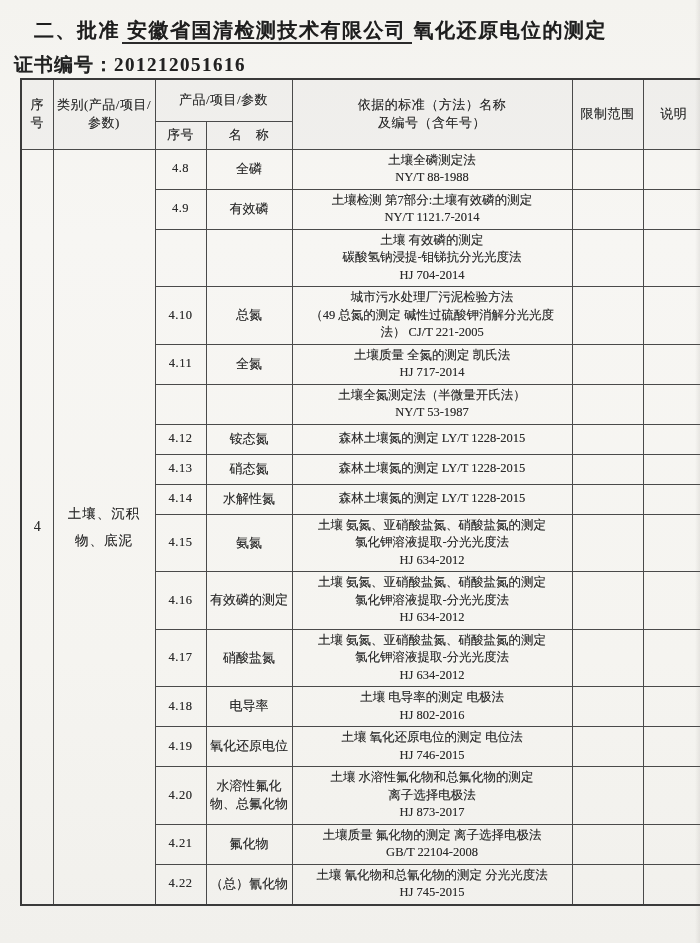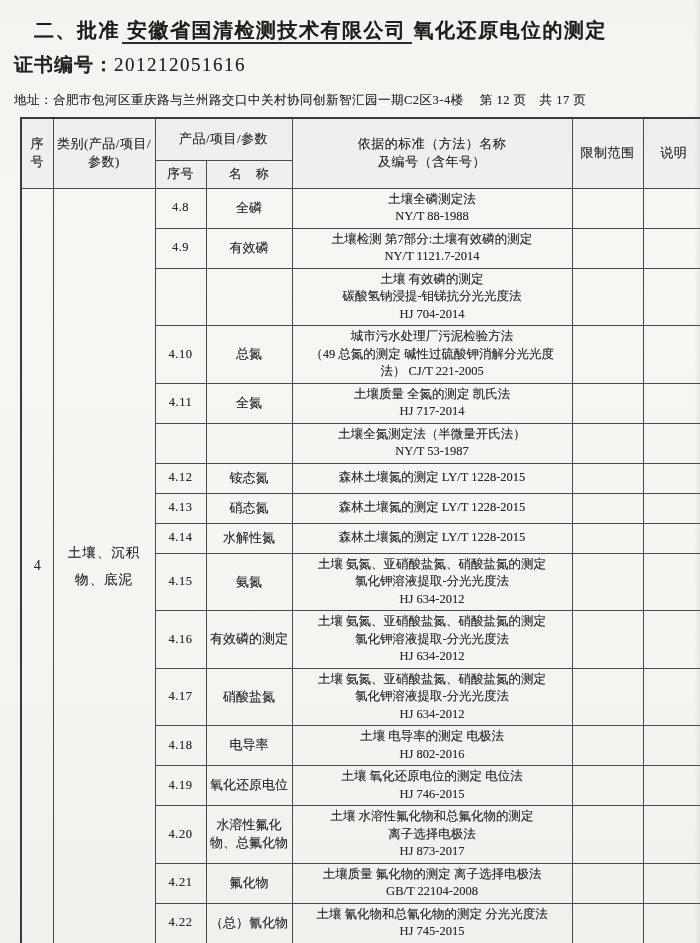--- a/index.html
+++ b/index.html
@@ -44,21 +44,21 @@
   }
   .cert-line {
     margin: 8px 0 0 14px;
     font-size: 19px;
     line-height: 26px;
     font-weight: bold;
     letter-spacing: 1px;
     color: #222;
   }
   .cert-line .cert-num {
-    font-weight: normal;
+    font-weight: bold;
     letter-spacing: 1.5px;
   }
   .addr-line {
     margin: 14px 0 8px 14px;
     font-size: 12.5px;
     line-height: 17px;
     letter-spacing: 0.5px;
     white-space: nowrap;
   }
   .addr-line .pageno-1 { margin-left: 16px; }
@@ -106,23 +106,20 @@
 <div class="page">
 
   <div class="doc-title">
     <span>二、批准</span><span class="company">安徽省国清检测技术有限公司</span><span>氧化还原电位的测定</span>
   </div>
 
   <div class="cert-line">
     <span>证书编号：</span><span class="cert-num">201212051616</span>
   </div>
 
-  <div class="addr-line">
-    <span>地址：</span><span>合肥市包河区重庆路与兰州路交口中关村协同创新智汇园一期C2区3-4楼</span><span class="pageno-1">第 12 页</span><span class="pageno-2">共 17 页</span>
-  </div>
 
   <table class="cap-table">
     <colgroup>
       <col style="width:32px">
       <col style="width:102px">
       <col style="width:51px">
       <col style="width:86px">
       <col style="width:280px">
       <col style="width:71px">
       <col style="width:62px">

